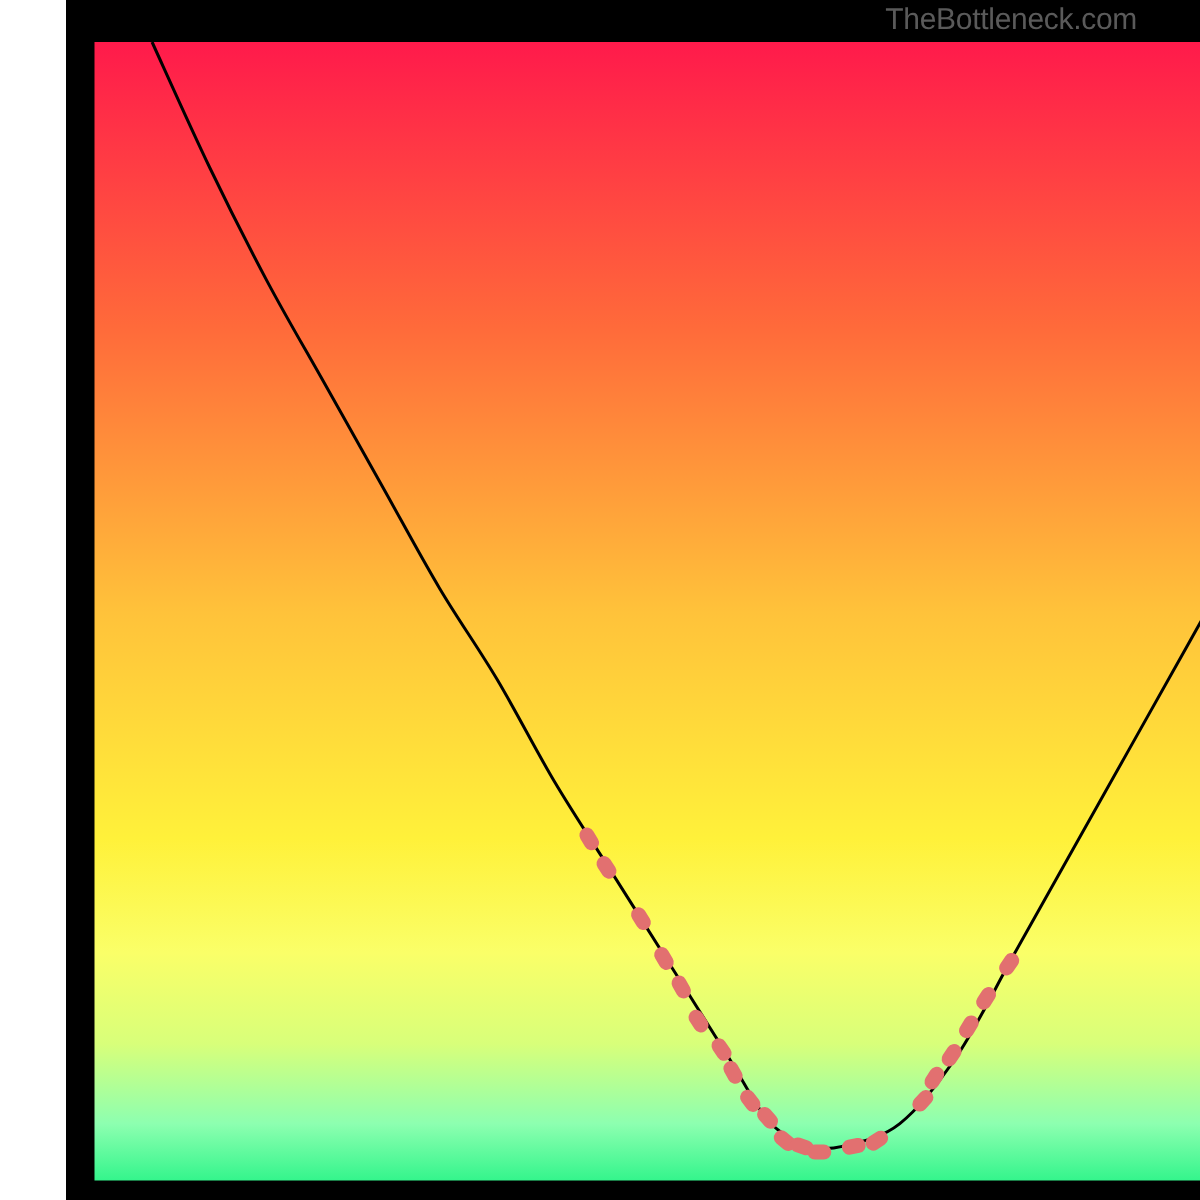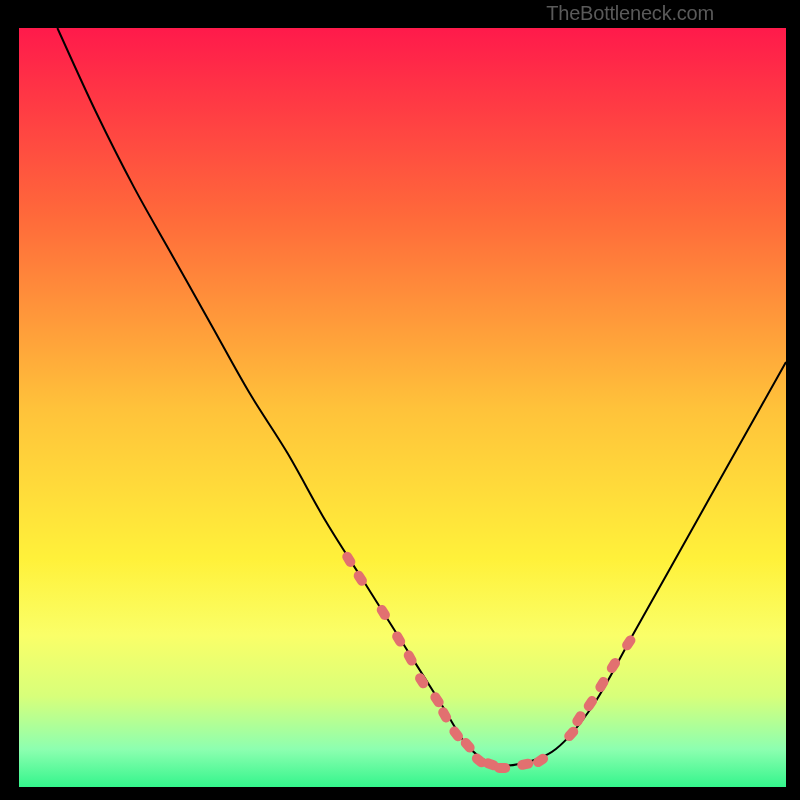--- a/index.html
+++ b/index.html
@@ -5,20 +5,21 @@
   body {
     margin: 0;
     padding: 0;
     background: #fff;
     font-family: Arial, Helvetica, sans-serif;
   }
   .stage {
     width: 724px;
     height: 800px;
     position: relative;
+    margin-left: 44px;
   }
   .watermark {
     position: absolute;
     top: 2px;
     right: 10px;
     color: #5a5a5a;
     font-size: 20px;
     font-weight: 500;
     z-index: 5;
     letter-spacing: -0.2px;

